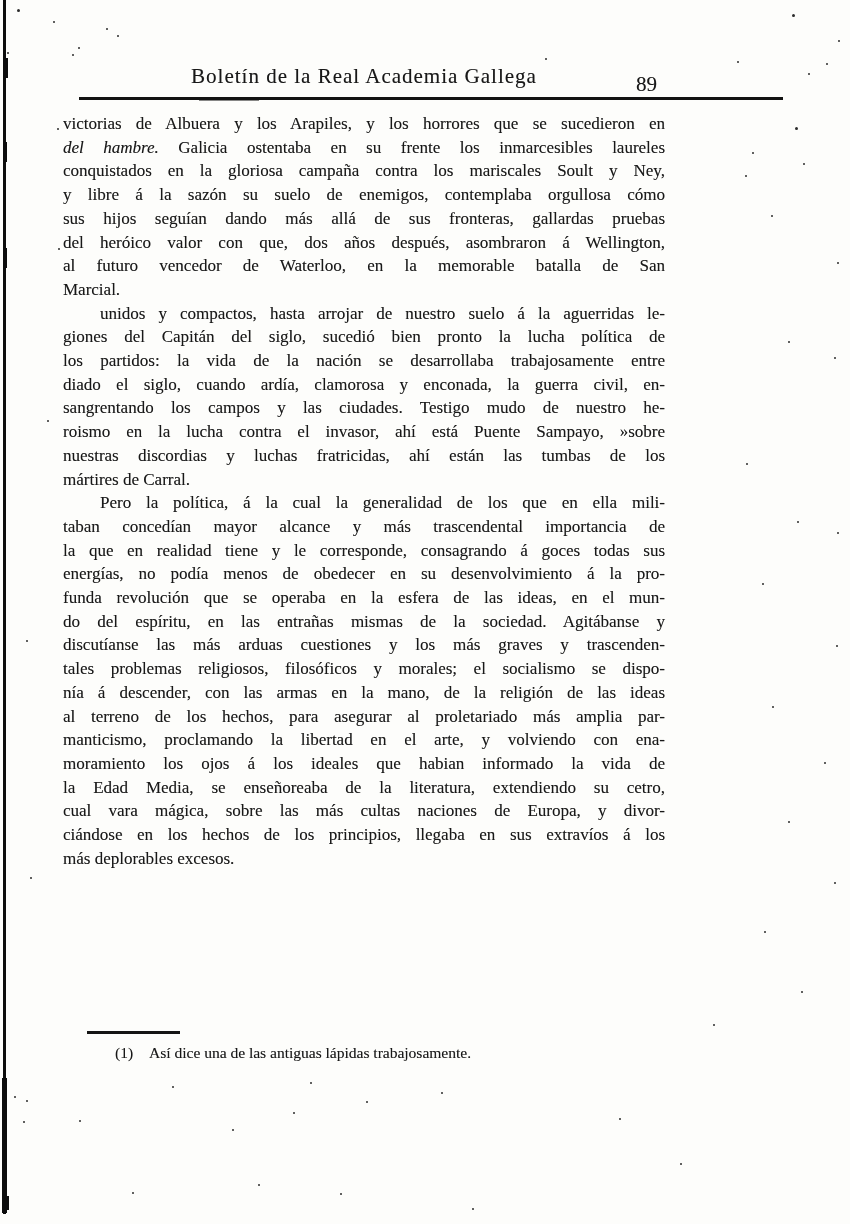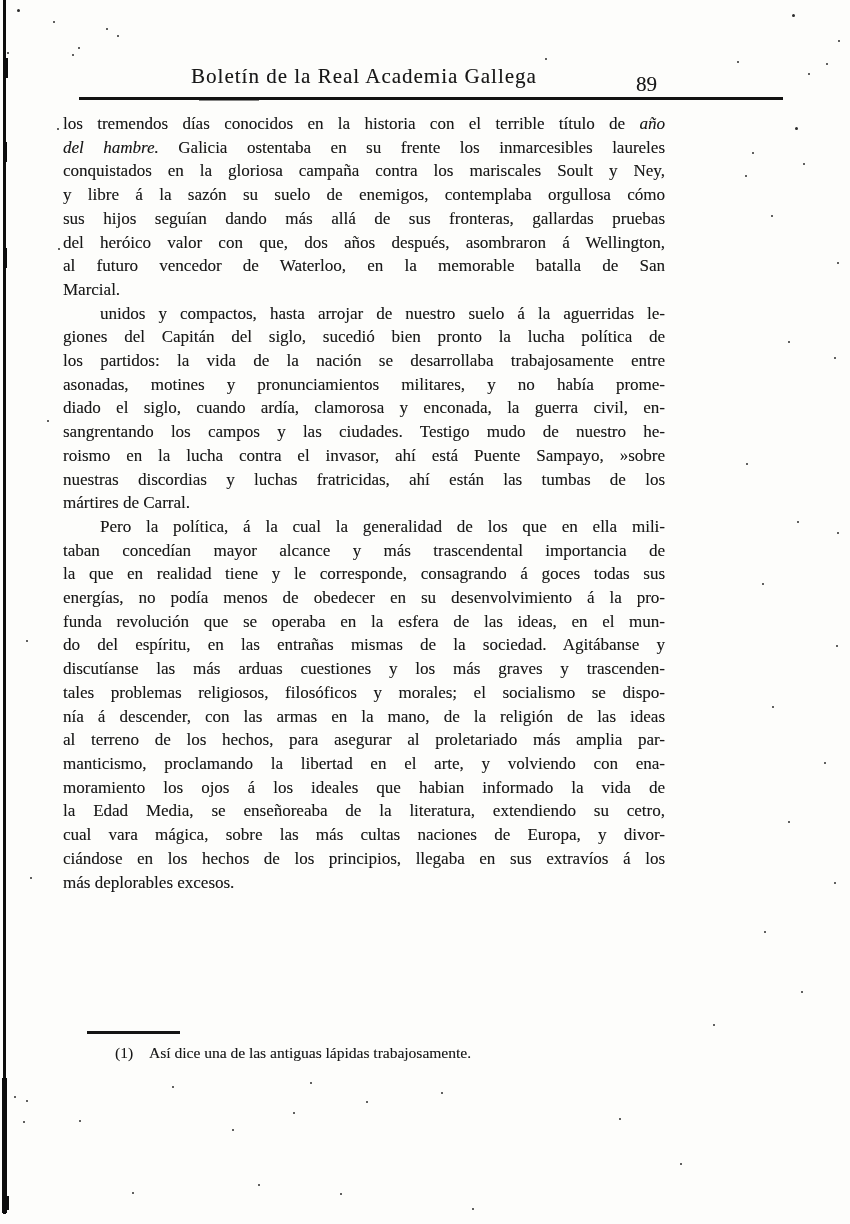--- a/index.html
+++ b/index.html
@@ -58,34 +58,33 @@
   <header>
     <div class="header-row">
       <span>Boletín de la Real Academia Gallega</span>
       <span class="page-num">89</span>
     </div>
     <div class="header-rule"></div>
   </header>
 
   <main class="body-text" id="page-body">
       <p class="para">
-        <span class="line">los tremendos días conocidos en la historia con el terrible título de <i>año</i></span>
+        <span class="line">victorias de Albuera y los Arapiles, y los horrores que se sucedieron en</span>
         <span class="line"><i>del hambre.</i> Galicia ostentaba en su frente los inmarcesibles laureles</span>
         <span class="line">conquistados en la gloriosa campaña contra los mariscales Soult y Ney,</span>
         <span class="line">y libre á la sazón su suelo de enemigos, contemplaba orgullosa cómo</span>
         <span class="line">sus hijos seguían dando más allá de sus fronteras, gallardas pruebas</span>
         <span class="line">del heróico valor con que, dos años después, asombraron á Wellington,</span>
         <span class="line">al futuro vencedor de Waterloo, en la memorable batalla de San</span>
         <span class="line last">Marcial.</span>
       </p>
       <p class="para indent">
         <span class="line">unidos y compactos, hasta arrojar de nuestro suelo á la aguerridas le-</span>
         <span class="line">giones del Capitán del siglo, sucedió bien pronto la lucha política de</span>
         <span class="line">los partidos: la vida de la nación se desarrollaba trabajosamente entre</span>
-        <span class="line">asonadas, motines y pronunciamientos militares, y no había prome-</span>
         <span class="line">diado el siglo, cuando ardía, clamorosa y enconada, la guerra civil, en-</span>
         <span class="line">sangrentando los campos y las ciudades. Testigo mudo de nuestro he-</span>
         <span class="line">roismo en la lucha contra el invasor, ahí está Puente Sampayo, »sobre</span>
         <span class="line">nuestras discordias y luchas fratricidas, ahí están las tumbas de los</span>
         <span class="line last">mártires de Carral.</span>
       </p>
       <p class="para indent">
         <span class="line">Pero la política, á la cual la generalidad de los que en ella mili-</span>
         <span class="line">taban concedían mayor alcance y más trascendental importancia de</span>
         <span class="line">la que en realidad tiene y le corresponde, consagrando á goces todas sus</span>

